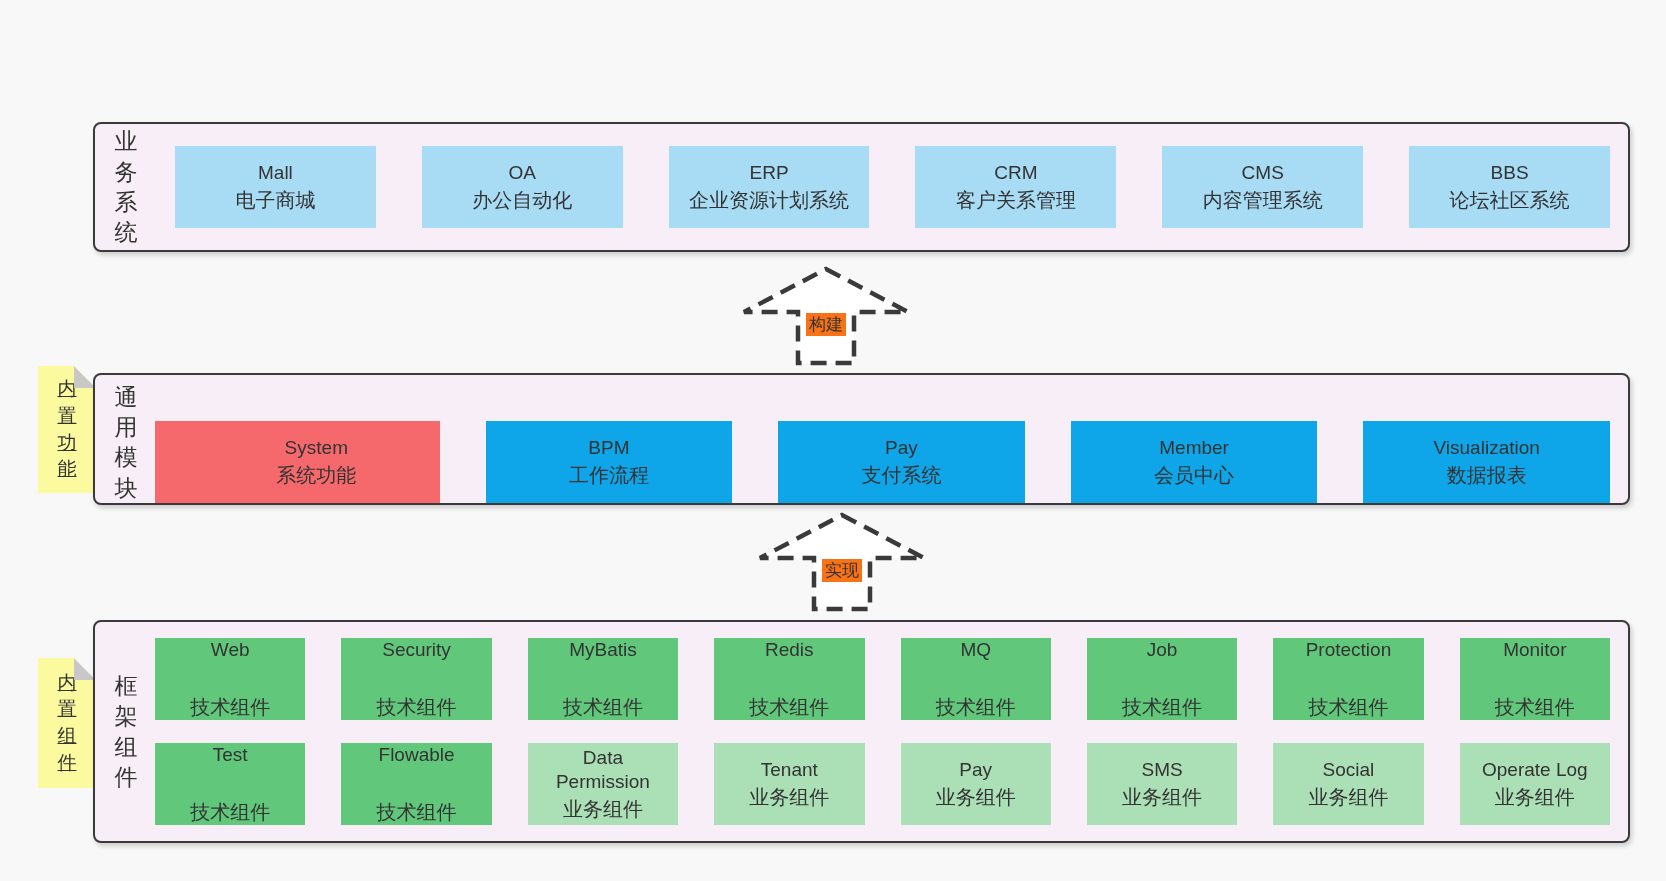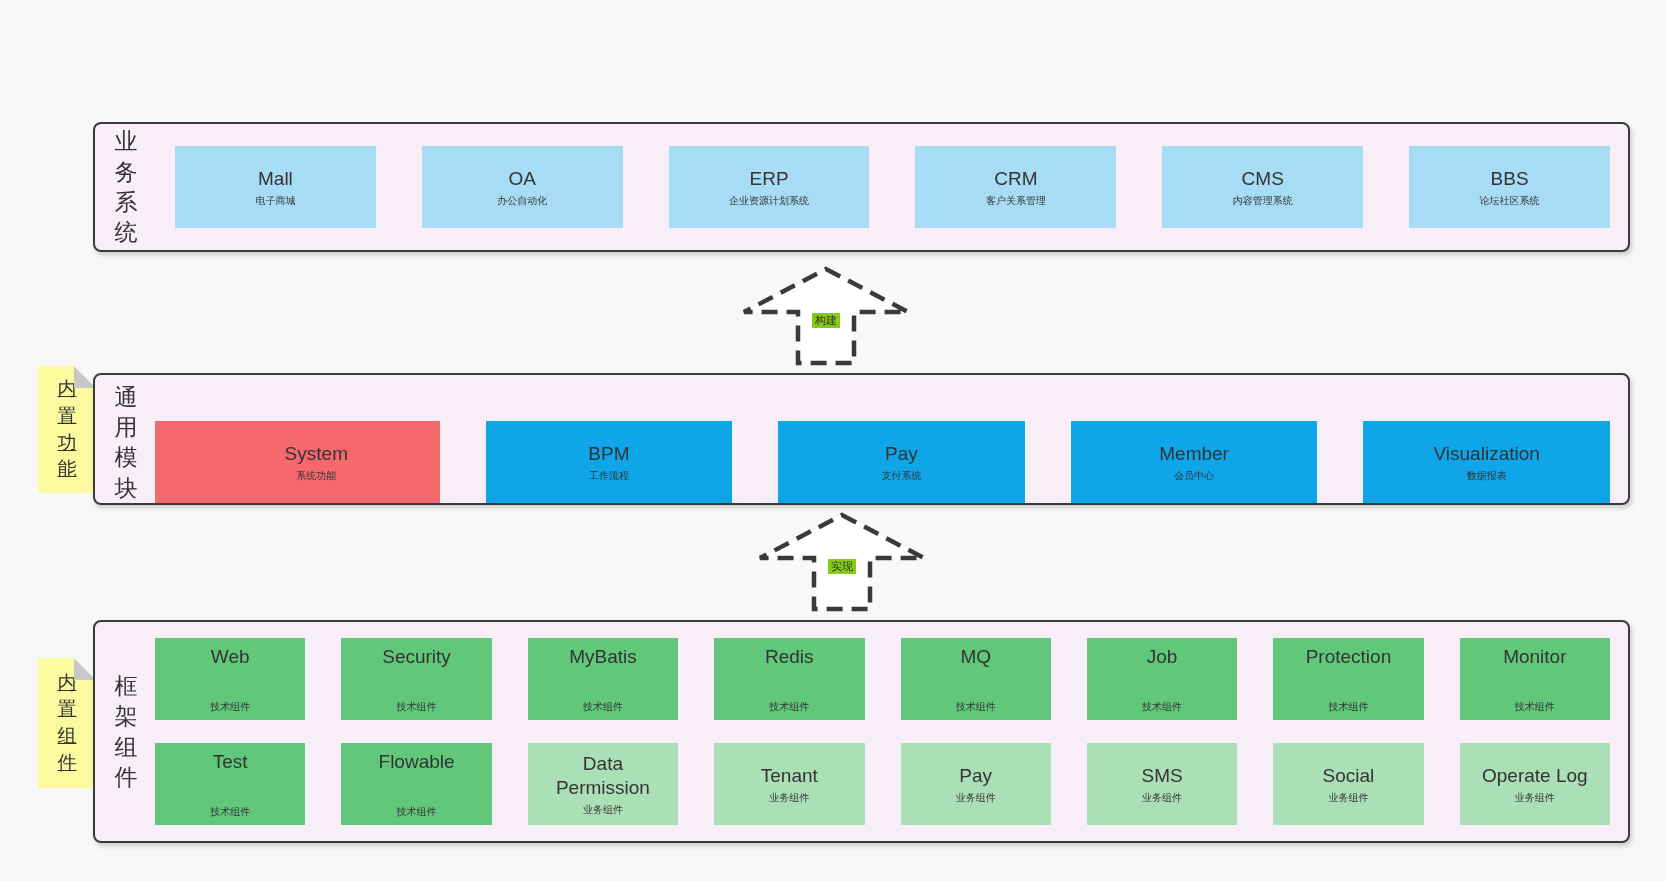--- a/index.html
+++ b/index.html
@@ -25,32 +25,32 @@
   .boxes{flex:1;display:flex;gap:46px;align-items:center;}
   .rows{flex:1;display:flex;flex-direction:column;gap:23px;}
   .rows .boxes{gap:36px;}
   
   .box{
     flex:1;height:82px;border-radius:0;
     display:flex;flex-direction:column;align-items:center;justify-content:center;
     text-align:center;padding:2px 10px;box-sizing:border-box;
   }
   .box .t{font-size:19px;line-height:1.25;}
-  .box .s{font-size:10px;line-height:1.3;margin-top:3px;}
+  .box .s{font-size:20px;line-height:1.3;margin-top:3px;}
   .blue{background:#a8dbf4;}
   .red{background:#f5696d;padding-left:48px;}
   .pink{background:#0ea5e9;}
   .green{background:#61c87b;gap:29px;}
   .green-light{background:#abdfb6;}
   
   .block-arrow{position:absolute;width:172px;height:100px;z-index:1;}
   .block-arrow svg{display:block;}
   .arrow-label{
     position:absolute;left:50%;top:47px;transform:translateX(-50%);
-    background:#84cc16;padding:0 3px;font-size:11px;color:#333;white-space:nowrap;
+    background:#f97316;padding:0 3px;font-size:17px;color:#333;white-space:nowrap;
   }
   #arrow-build{left:740px;top:266px;}
   #arrow-implement{left:756px;top:512px;}
   
   .note{
     position:absolute;left:38px;width:58px;z-index:1;background:#fbfa9f;
     clip-path:polygon(0 0,calc(100% - 22px) 0,100% 22px,100% 100%,0 100%);
     display:flex;align-items:center;justify-content:center;
   }
   #note-features{top:366px;height:127px;}

